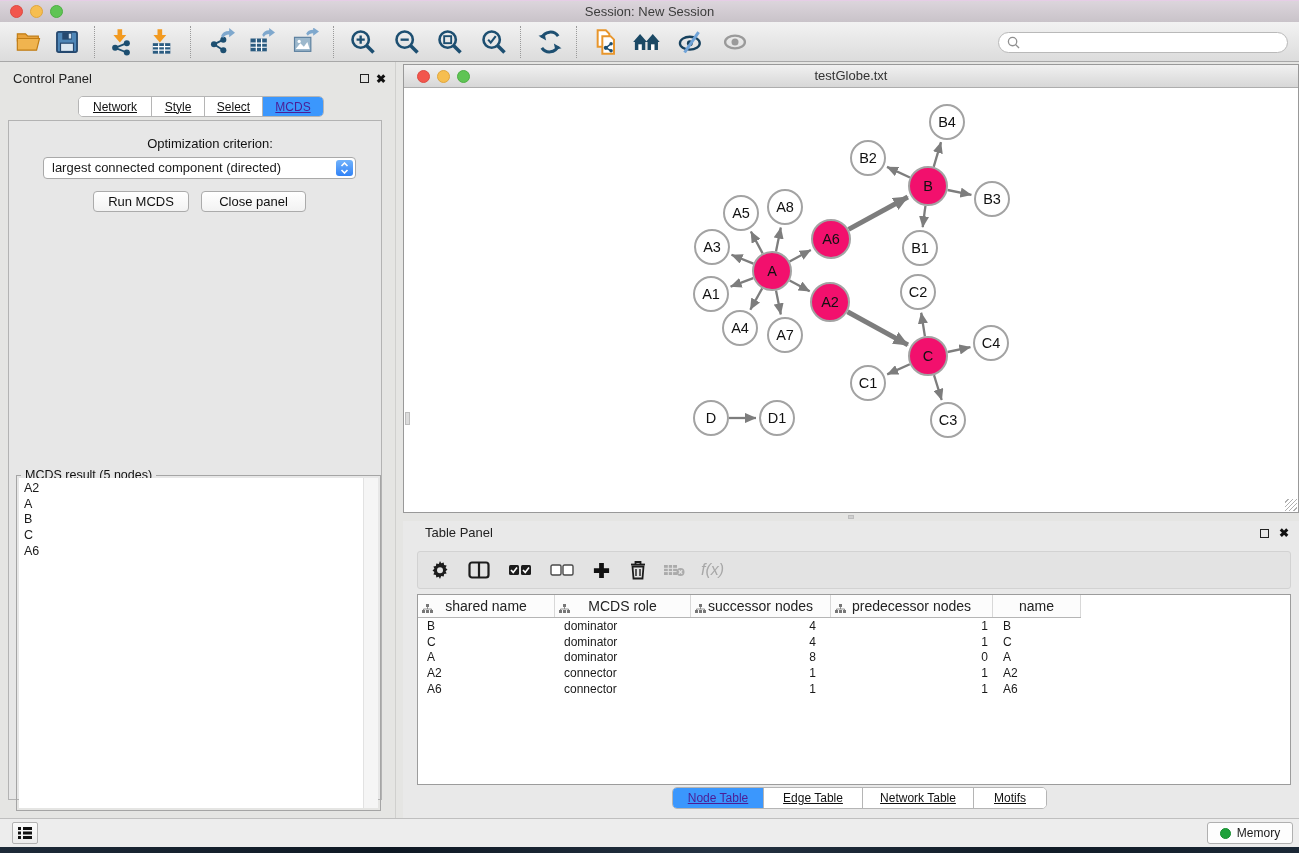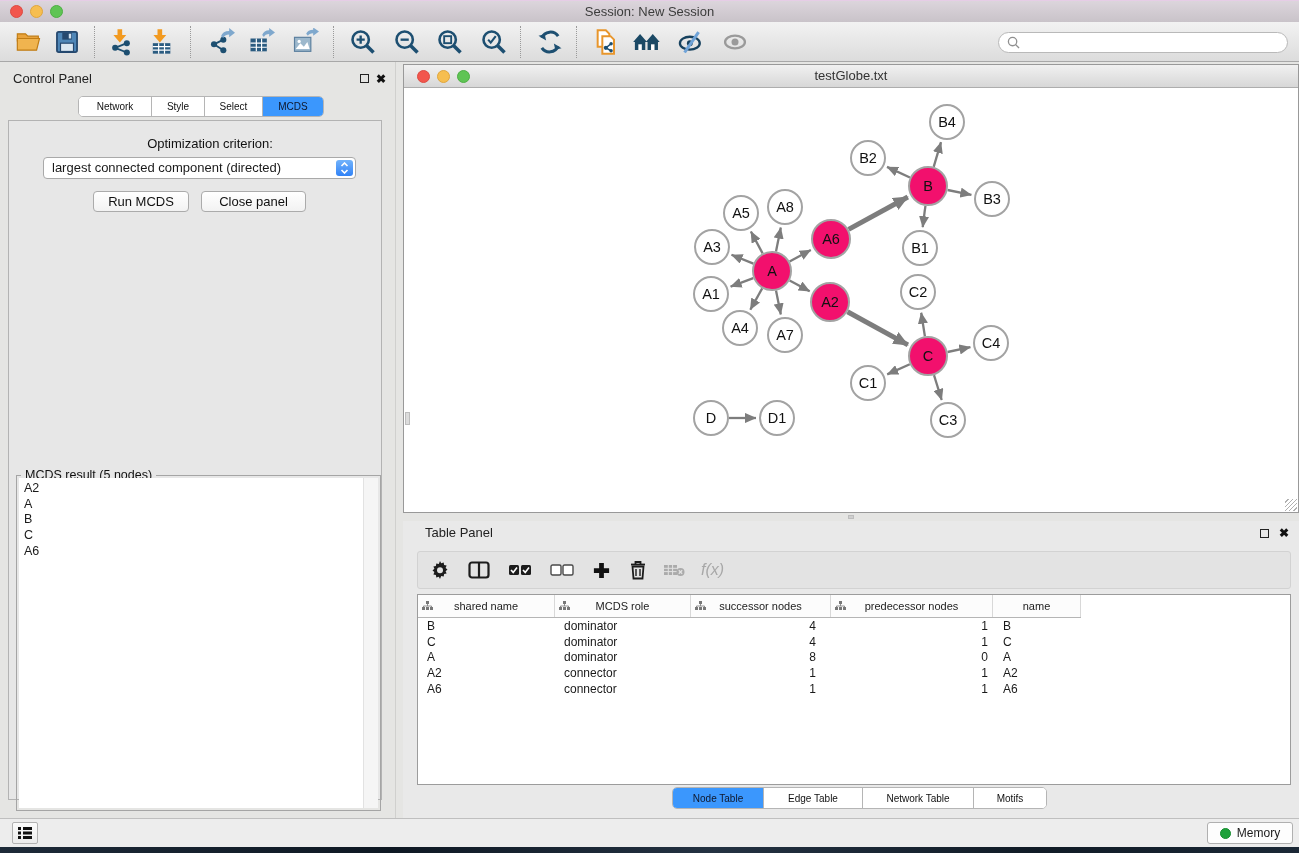--- a/index.html
+++ b/index.html
@@ -22,24 +22,24 @@
   .tbsep{width:0;height:32px;top:4px;border-left:1px dotted #9a9a9a;}
   .searchbox{left:998px;top:10px;width:290px;height:21px;background:#fff;border:1px solid #b9b9b9;
     border-radius:11px;display:flex;align-items:center;padding-left:8px;box-sizing:border-box;}
   .searchbox input{border:none;outline:none;flex:1;font-size:12px;background:transparent;margin-left:4px;}
   
   .cp-title{left:13px;top:71px;font-size:13px;color:#222;}
   .float-ico{width:9px;height:9px;border:1.5px solid #222;box-sizing:border-box;}
   .close-ico{font-size:12px;font-weight:bold;color:#111;line-height:12px;}
   .seg{display:flex;height:21px;border:1px solid #b5b5b5;border-radius:5px;background:#fff;
        overflow:hidden;box-sizing:border-box;}
-  .seg .sgmt{display:flex;align-items:center;justify-content:center;font-size:10px;color:#111;
-       border-right:1px solid #b5b5b5;box-sizing:border-box;background:#fff;}
+  .seg .sgmt{display:flex;align-items:center;justify-content:center;font-size:12px;color:#111;
+       border-right:1px solid #b5b5b5;box-sizing:border-box;background:#fff;text-decoration:underline;}
   .seg .sgmt:last-child{border-right:none;}
-  .seg .sgmt.active{background:#3b97fd;color:#0f172a;}
+  .seg .sgmt.active{background:#3b97fd;color:#4c1d95;}
   .cp-box{left:8px;top:120px;width:374px;height:680px;background:#e7e7e7;border:1px solid #b3b3b3;box-sizing:border-box;}
   .opt-label{left:8px;top:136px;width:404px;text-align:center;font-size:13px;color:#111;}
   .dropdown{left:43px;top:157px;width:313px;height:22px;background:#fff;border:1px solid #a9a9a9;
     border-radius:4px;box-sizing:border-box;font-size:13px;line-height:20px;padding-left:8px;}
   .dd-stepper{position:absolute;right:2px;top:2px;width:17px;height:16px;border-radius:3px;
     background:linear-gradient(#72b3fb,#3082f7);display:flex;align-items:center;justify-content:center;}
   .btn{height:21px;background:linear-gradient(#ffffff,#f2f2f2);border:1px solid #ababab;border-radius:4px;
     font-size:13px;display:flex;align-items:center;justify-content:center;box-sizing:border-box;color:#111;}
   .fieldset{left:16px;top:475px;width:365px;height:336px;border:1px solid #a5a5a5;box-sizing:border-box;}
   .fieldset .legend{position:absolute;top:-8px;left:4px;background:#e7e7e7;padding:0 4px;font-size:12.5px;color:#111;}
@@ -59,21 +59,21 @@
   .strip-dot{width:6px;height:4px;background:#cfcfcf;border:1px solid #bdbdbd;box-sizing:border-box;}
   
   .tablepanel{left:403px;top:521px;width:896px;height:297px;background:#e9e9e9;}
   .tp-title{left:22px;top:4px;font-size:13px;color:#222;}
   .tp-toolbar{left:14px;top:30px;width:874px;height:38px;background:#e3e3e3;border:1px solid #d2d2d2;
     border-radius:3px;box-sizing:border-box;display:flex;align-items:center;}
   .tpicon{display:flex;align-items:center;justify-content:center;height:100%;}
   .fx{font-family:Liberation Sans, sans-serif;font-style:italic;font-size:16px;color:#a8a8a8;}
   .tp-table{left:14px;top:73px;width:874px;height:191px;background:#fff;border:1px solid #9c9c9c;box-sizing:border-box;}
   .thead{display:flex;height:23px;border-bottom:1px solid #b5b5b5;width:663px;background:#fcfcfc;box-sizing:border-box;}
-  .th{display:flex;align-items:center;border-right:1px solid #d8d8d8;box-sizing:border-box;font-size:11px;color:#222;position:relative;}
+  .th{display:flex;align-items:center;border-right:1px solid #d8d8d8;box-sizing:border-box;font-size:14px;color:#222;position:relative;}
   .th .lbl{flex:1;text-align:center;}
   .th .hicon{position:absolute;left:4px;top:6px;}
   .trow{display:flex;height:15.8px;font-size:12px;align-items:center;}
   .td{box-sizing:border-box;white-space:nowrap;overflow:hidden;}
   .c0{width:137px;padding-left:9px;}
   .c1{width:136px;padding-left:9px;}
   .c2{width:140px;text-align:right;padding-right:15px;}
   .c3{width:162px;text-align:right;padding-right:5px;}
   .c4{width:88px;padding-left:10px;}
   .tp-tabs{left:269px;top:266px;}

